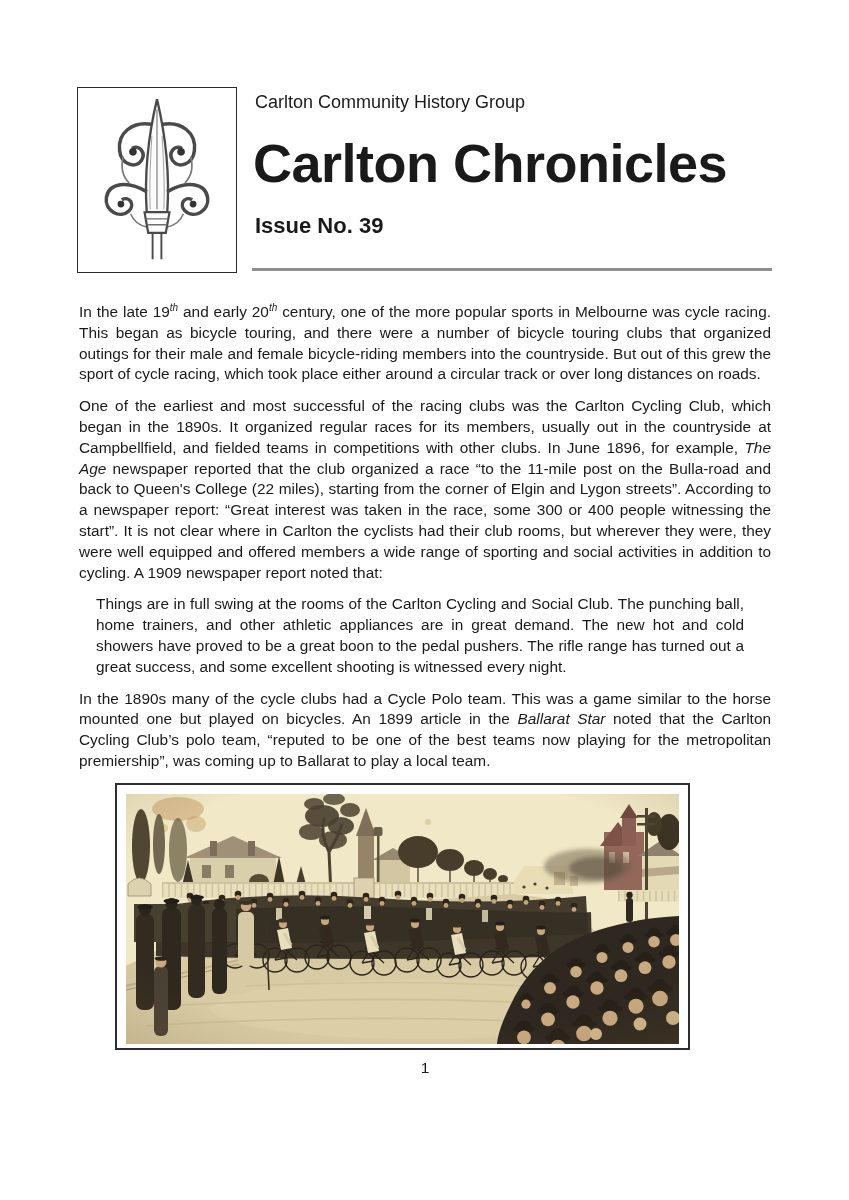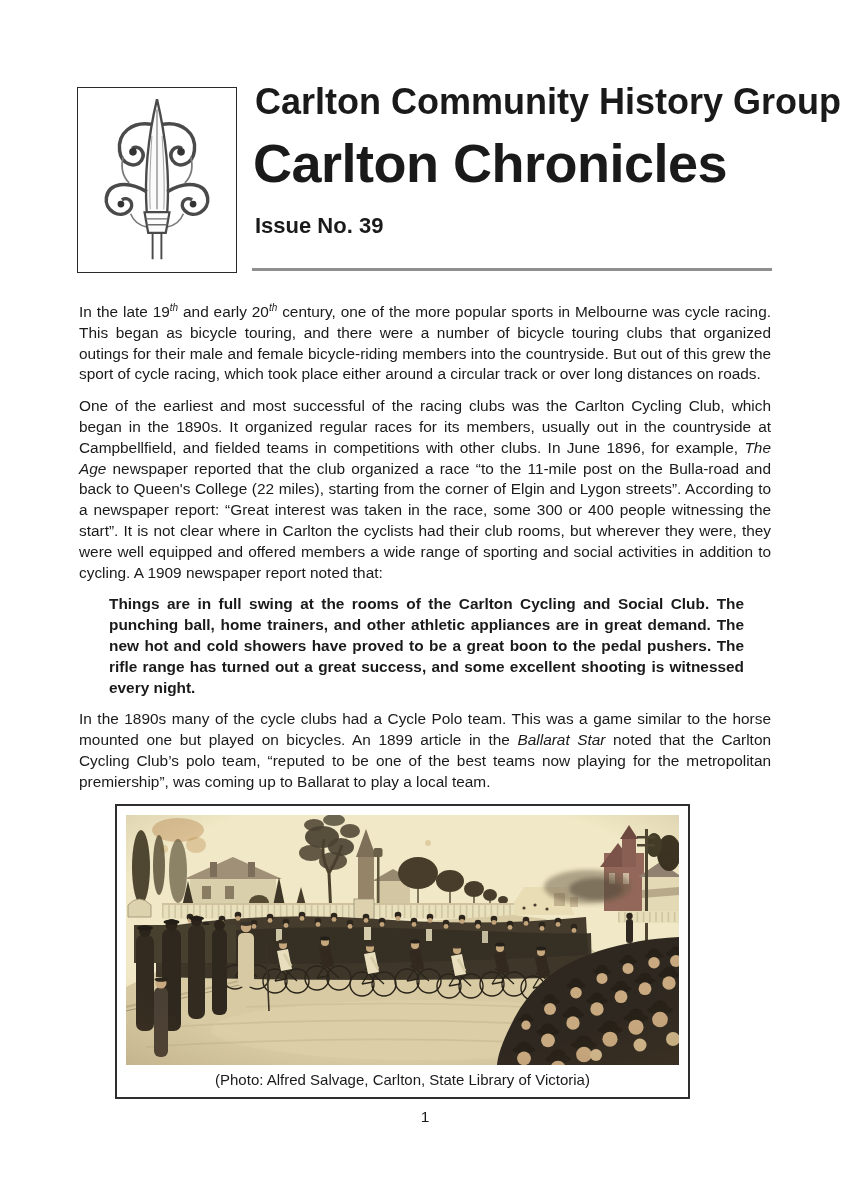--- a/index.html
+++ b/index.html
@@ -5,30 +5,30 @@
   html,body{margin:0;padding:0;background:#ffffff;}
   .page{
     position:relative;width:849px;height:1200px;background:#fff;overflow:hidden;
     font-family:"Liberation Sans","DejaVu Sans",sans-serif;color:var(--c-text,#1a1a1a);
   }
   
   .logo-box{position:absolute;left:77px;top:87px;width:160px;height:186px;
     border:1.5px solid #2a2a2a;box-sizing:border-box;display:flex;align-items:center;justify-content:center;background:#fff;}
   .logo-box svg{display:block;}
   .header-text{position:absolute;left:255px;top:87px;width:517px;}
-  .org-name{position:absolute;left:0;top:0;font-size:36px;font-weight:bold;line-height:30px;white-space:nowrap;}
+  .org-name{position:absolute;left:0;top:0;font-size:18px;font-weight:normal;line-height:30px;white-space:nowrap;}
   .masthead{position:absolute;left:-2px;top:47px;font-size:54px;font-weight:bold;line-height:58px;letter-spacing:-0.5px;white-space:nowrap;}
   .issue-row{position:absolute;left:0;top:126px;width:487px;display:flex;justify-content:space-between;
     font-size:22px;font-weight:bold;line-height:26px;}
   .header-rule{position:absolute;left:252px;top:268px;width:520px;height:2.5px;background:var(--c-rule,#8f8f8f);}
   
   .article{position:absolute;left:79px;top:302px;width:692px;}
   .article h1{font-size:25px;font-weight:bold;line-height:28px;margin:0 0 15px 0;}
   .article p{font-size:15.4px;line-height:20.8px;text-align:justify;margin:0 0 11px 0;}
-  .article .quote{margin:0 27px 11px 30px;font-weight:bold;}
+  .article .quote{margin:0 27px 11px 17px;}
   .it{font-style:italic;}
   sup{font-size:10px;line-height:0;vertical-align:super;font-style:italic;}
   
   .photo-frame{width:575px;box-sizing:border-box;border:2px solid var(--c-frame_border,#2e2e2e);
     padding:9px 9px 4px 9px;margin:3px 0 0 36px;background:#fff;}
   .photo{display:block;width:553px;height:250px;}
   .photo-caption{font-size:15px !important;text-align:center !important;margin:5px 0 3px 0 !important;}
   .page-number{text-align:center;font-size:15.5px;margin-top:9px;}
 </style>
 </head>
@@ -347,19 +347,18 @@
         </g>
         <circle cx="470" cy="240" r="6" fill="#d4ba8e"></circle>
         <circle cx="514" cy="230" r="6.5" fill="#d4ba8e"></circle>
         <circle cx="547" cy="224" r="7" fill="#d4ba8e"></circle>
 
         <rect x="500" y="104" width="7" height="24" rx="3" fill="#2e2820"></rect>
         <circle cx="503.5" cy="101" r="3.2" fill="#2a241b"></circle>
 
         <rect x="0" y="0" width="553" height="250" fill="url(#pv-vig)"></rect>
       </svg>
-      <p class="photo-caption">(Photo: Alfred Salvage, Carlton, State Library of Victoria)</p>
     </div>
 
     <div class="page-number">1</div>
   </div>
 
 </div>
 
 </body></html>

